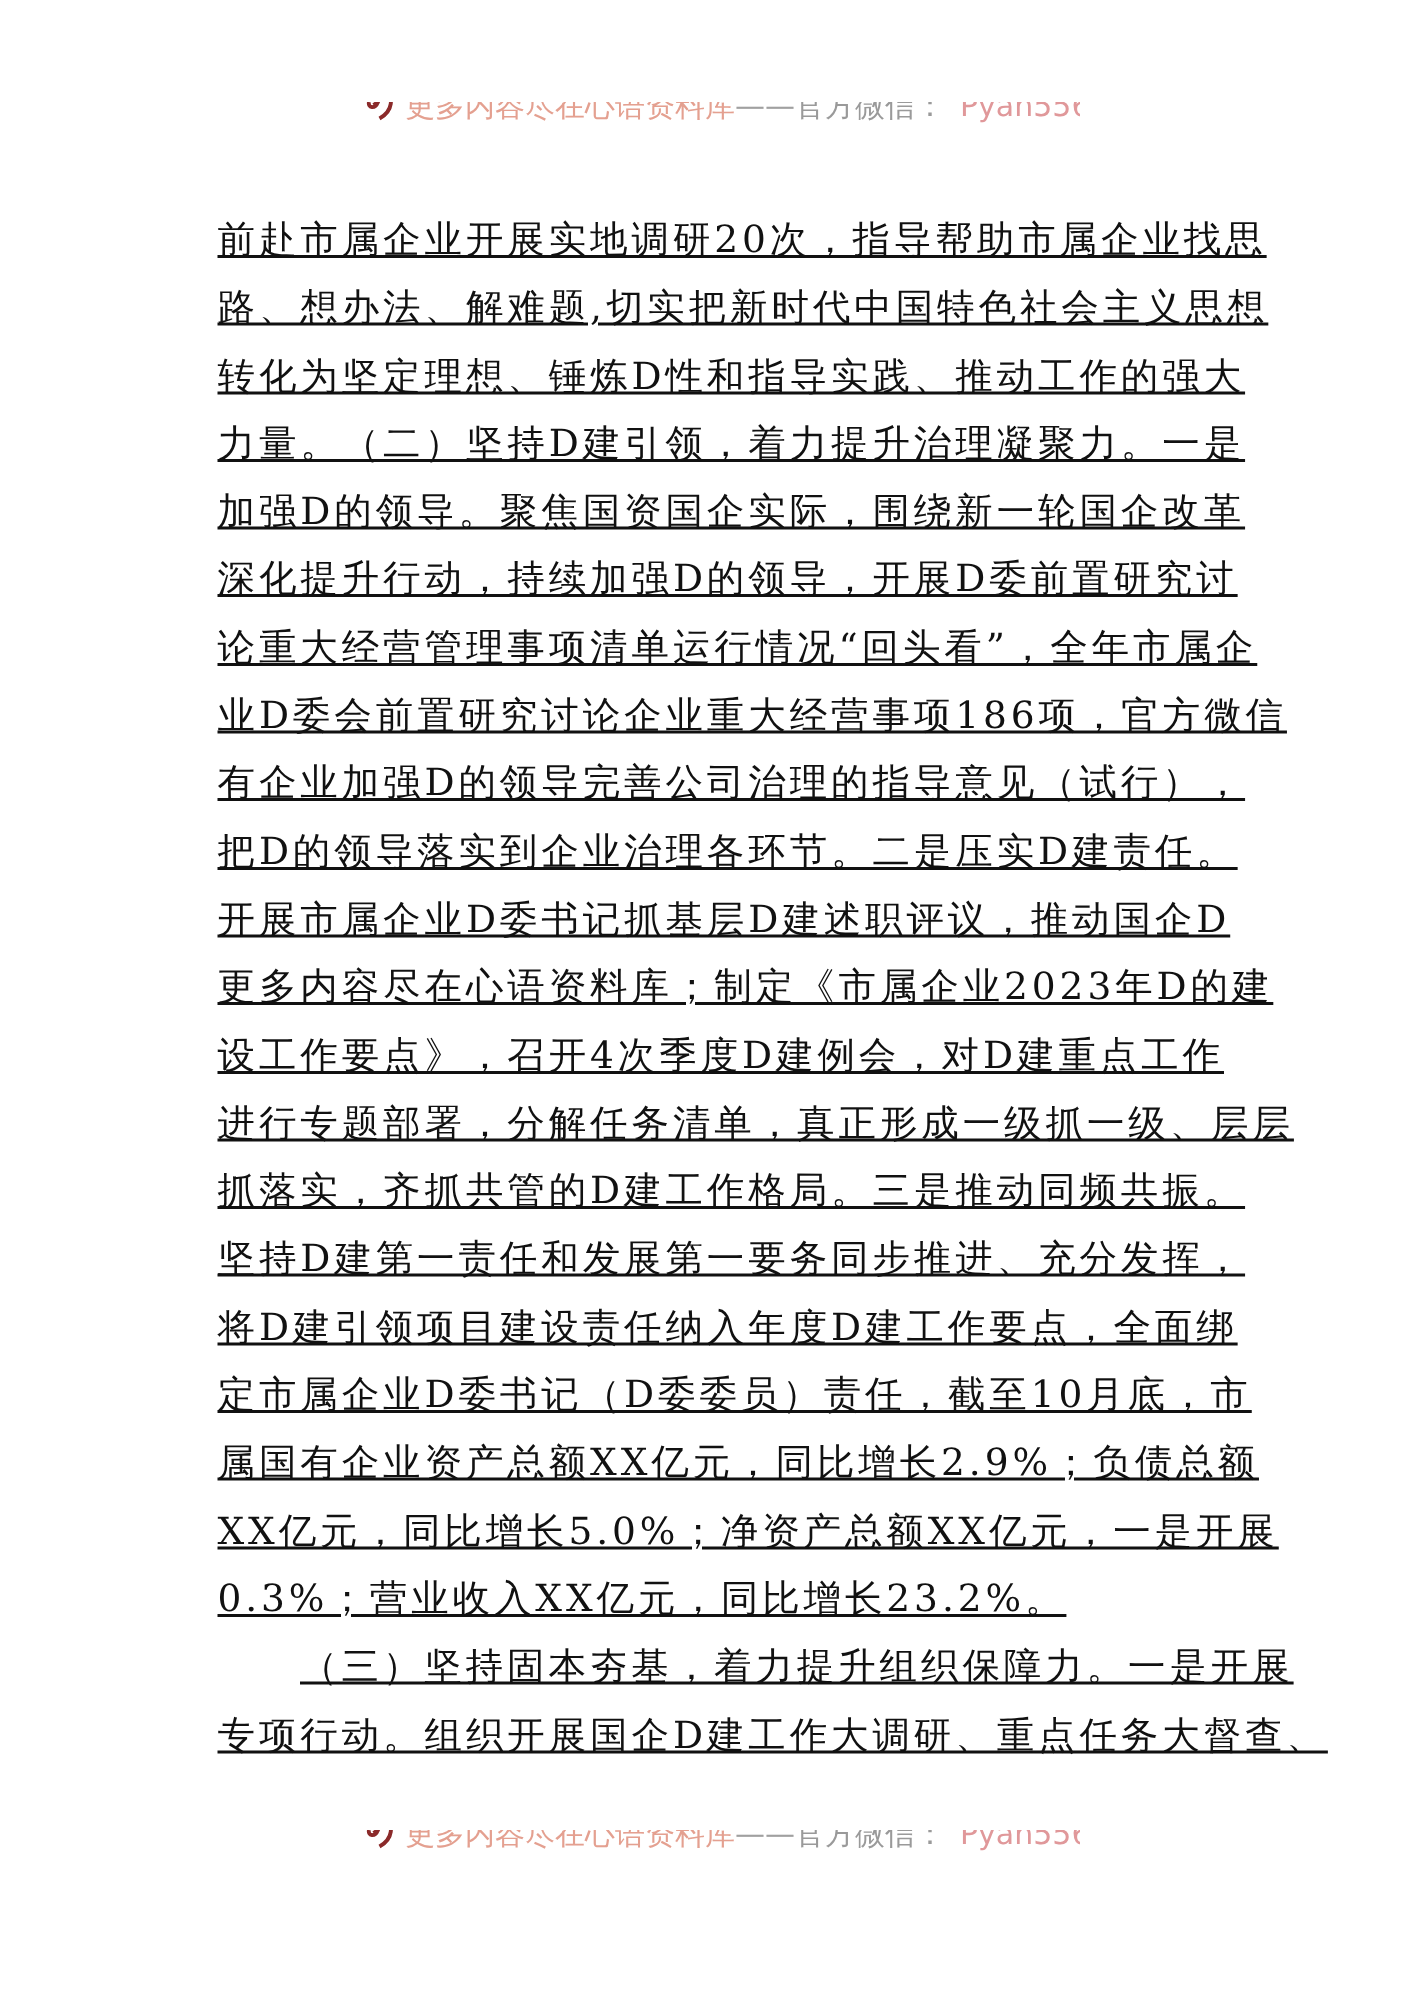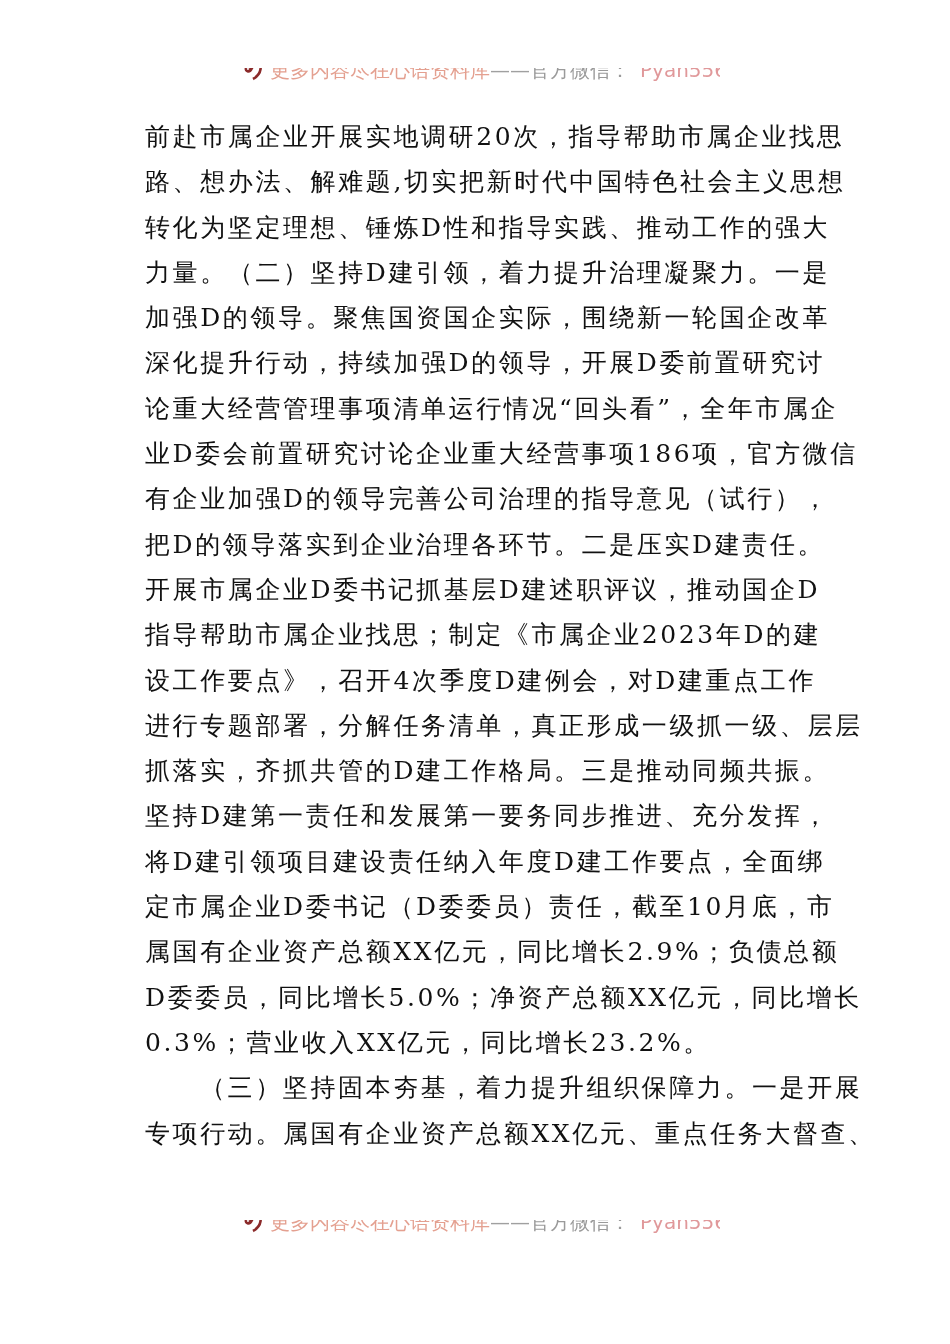--- a/index.html
+++ b/index.html
@@ -37,22 +37,23 @@
     flex: 0 0 auto;
   }
   .wm-brand { color: #e4a090; }
   .wm-dash { color: #a0a0a0; }
   .wm-label { color: #9a9a9a; }
   .wm-id { color: #e0989a; margin-left: 10px; }
 
   .page-body {
     position: absolute;
     left: 145px;
-    top: 114px;
+    top: 137px;
     width: 665px;
+    text-decoration: underline;
   }
   .line {
     height: 45.3px;
     line-height: 45.3px;
     font-size: 25px;
     white-space: nowrap;
     letter-spacing: 2.6px;
     text-align: justify;
     text-align-last: justify;
     overflow: visible;
@@ -86,32 +87,32 @@
   <div class="line">路、想办法、解难题,切实把新时代中国特色社会主义思想</div>
   <div class="line">转化为坚定理想、锤炼D性和指导实践、推动工作的强大</div>
   <div class="line">力量。（二）坚持D建引领，着力提升治理凝聚力。一是</div>
   <div class="line">加强D的领导。聚焦国资国企实际，围绕新一轮国企改革</div>
   <div class="line">深化提升行动，持续加强D的领导，开展D委前置研究讨</div>
   <div class="line">论重大经营管理事项清单运行情况“回头看”，全年市属企</div>
   <div class="line">业D委会前置研究讨论企业重大经营事项186项，官方微信</div>
   <div class="line">有企业加强D的领导完善公司治理的指导意见（试行），</div>
   <div class="line">把D的领导落实到企业治理各环节。二是压实D建责任。</div>
   <div class="line">开展市属企业D委书记抓基层D建述职评议，推动国企D</div>
-  <div class="line">指导帮助市属企业找思；制定《市属企业2023年D的建</div>
+  <div class="line">更多内容尽在心语资料库；制定《市属企业2023年D的建</div>
   <div class="line">设工作要点》，召开4次季度D建例会，对D建重点工作</div>
   <div class="line">进行专题部署，分解任务清单，真正形成一级抓一级、层层</div>
   <div class="line">抓落实，齐抓共管的D建工作格局。三是推动同频共振。</div>
   <div class="line">坚持D建第一责任和发展第一要务同步推进、充分发挥，</div>
   <div class="line">将D建引领项目建设责任纳入年度D建工作要点，全面绑</div>
   <div class="line">定市属企业D委书记（D委委员）责任，截至10月底，市</div>
   <div class="line">属国有企业资产总额XX亿元，同比增长2.9%；负债总额</div>
-  <div class="line">D委委员，同比增长5.0%；净资产总额XX亿元，同比增长</div>
+  <div class="line">XX亿元，同比增长5.0%；净资产总额XX亿元，一是开展</div>
   <div class="line last">0.3%；营业收入XX亿元，同比增长23.2%。</div>
   <div class="line indent">（三）坚持固本夯基，着力提升组织保障力。一是开展</div>
-  <div class="line wide">专项行动。属国有企业资产总额XX亿元、重点任务大督查、</div>
+  <div class="line wide">专项行动。组织开展国企D建工作大调研、重点任务大督查、</div>
 </div>
 
 <div class="watermark bottom">
   <svg class="wm-logo" viewBox="0 0 26 24">
     <path d="M3 6 C8 2, 14 4, 12 10 C10 15, 5 14, 6 10 M12 10 L9 12" stroke="#8b2a2a" stroke-width="2.6" fill="none"></path>
     <path d="M16 3 C23 6, 22 16, 13 21" stroke="#8b2a2a" stroke-width="2.6" fill="none"></path>
   </svg>
   <span class="wm-brand">更多内容尽在心语资料库</span>
   <span class="wm-dash">——</span>
   <span class="wm-label">官方微信：</span>

